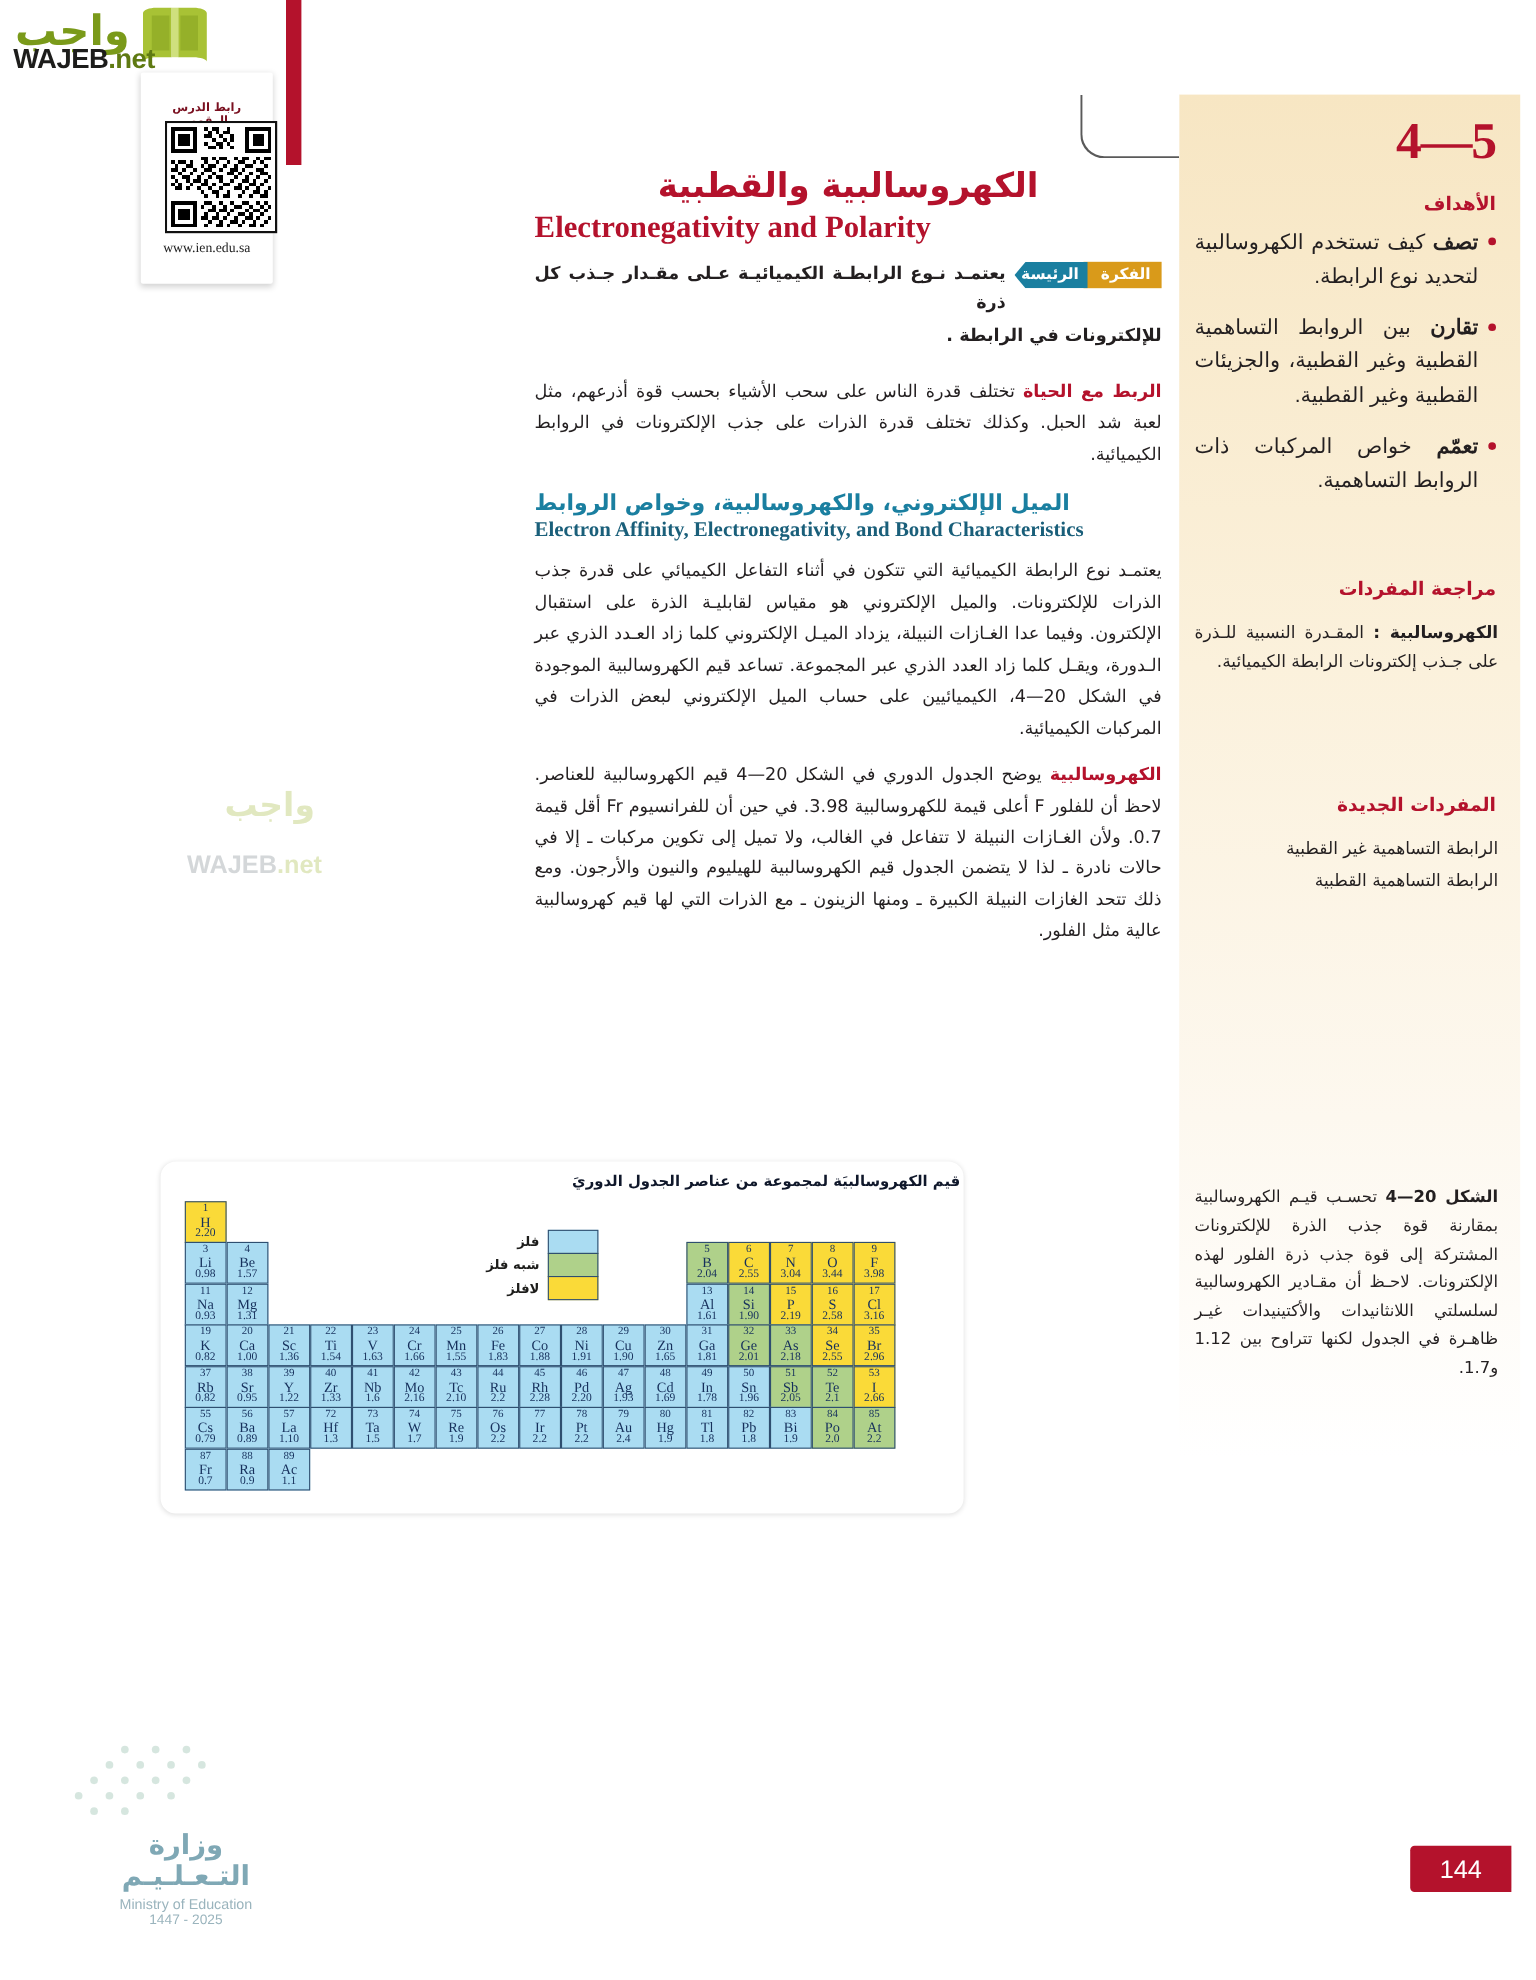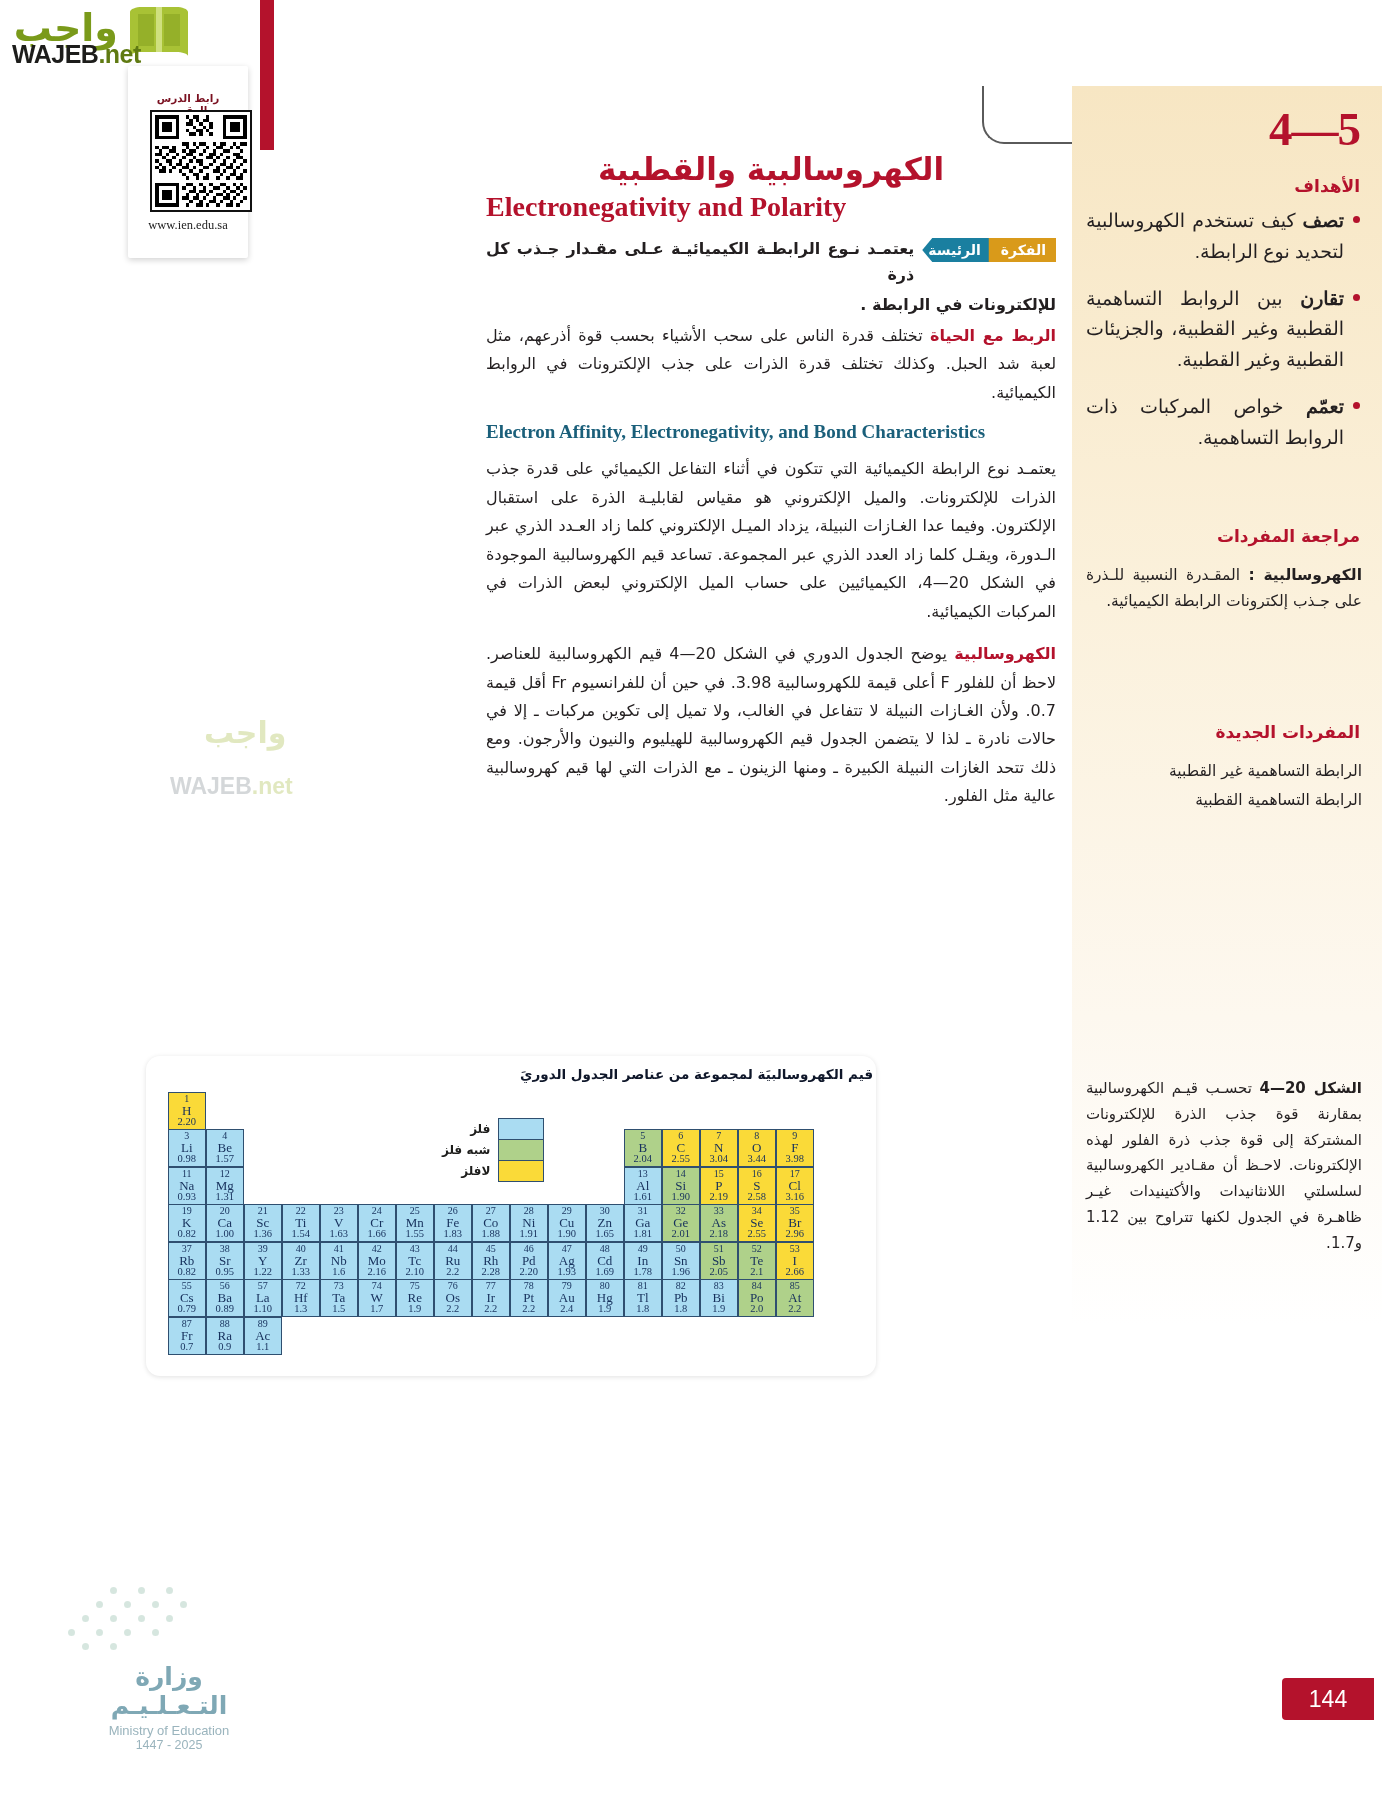--- a/index.html
+++ b/index.html
@@ -187,21 +187,21 @@
   }
   .mainidea-text {
     flex: 1 1 auto;
     font-family: "DejaVu Sans", sans-serif; font-weight: bold;
     font-size: 16px; line-height: 1.62; color: #231f20;
     text-align: justify;
   }
   .mainidea-cont {
     font-family: "DejaVu Sans", sans-serif; font-weight: bold;
     font-size: 16px; line-height: 1.62; color: #231f20;
-    text-align: right; direction: rtl; margin-bottom: 4px;
+    text-align: right; direction: rtl; margin-bottom: 24px;
   }
 
   .body-p {
     font-family: "DejaVu Sans", sans-serif;
     font-size: 16px; line-height: 1.78; color: #231f20;
     text-align: justify; direction: rtl;
     margin-bottom: 14px;
   }
   .lead-red { color: #b4122c; font-weight: bold; }
 
@@ -565,20 +565,21 @@
       </div>
       <div class="mainidea-text">يعتمـد نـوع الرابطـة الكيميائيـة عـلى مقـدار جـذب كل ذرة</div>
     </div>
     <div class="mainidea-cont">للإلكترونات في الرابطة .</div>
 
     <div class="body-p">
       <span class="lead-red">الربط مع الحياة</span>
       <span>تختلف قدرة الناس على سحب الأشياء بحسب قوة أذرعهم، مثل لعبة شد الحبل. وكذلك تختلف قدرة الذرات على جذب الإلكترونات في الروابط الكيميائية.</span>
     </div>
 
+    <div class="sub-ar">الميل الإلكتروني، والكهروسالبية، وخواص الروابط</div>
     <div class="sub-en">Electron Affinity, Electronegativity, and Bond Characteristics</div>
 
     <div class="body-p">يعتمـد نوع الرابطة الكيميائية التي تتكون في أثناء التفاعل الكيميائي على قدرة جذب الذرات للإلكترونات. والميل الإلكتروني هو مقياس لقابليـة الذرة على استقبال الإلكترون. وفيما عدا الغـازات النبيلة، يزداد الميـل الإلكتروني كلما زاد العـدد الذري عبر الـدورة، ويقـل كلما زاد العدد الذري عبر المجموعة. تساعد قيم الكهروسالبية الموجودة في الشكل 20—4، الكيميائيين على حساب الميل الإلكتروني لبعض الذرات في المركبات الكيميائية.</div>
     <div class="body-p">
       <span class="lead-red">الكهروسالبية</span>
       <span>يوضح الجدول الدوري في الشكل 20—4 قيم الكهروسالبية للعناصر. لاحظ أن للفلور F أعلى قيمة للكهروسالبية 3.98. في حين أن للفرانسيوم Fr أقل قيمة 0.7. ولأن الغـازات النبيلة لا تتفاعل في الغالب، ولا تميل إلى تكوين مركبات ـ إلا في حالات نادرة ـ لذا لا يتضمن الجدول قيم الكهروسالبية للهيليوم والنيون والأرجون. ومع ذلك تتحد الغازات النبيلة الكبيرة ـ ومنها الزينون ـ مع الذرات التي لها قيم كهروسالبية عالية مثل الفلور.</span>
     </div>
   </div>
 
   <div class="wm-center">

